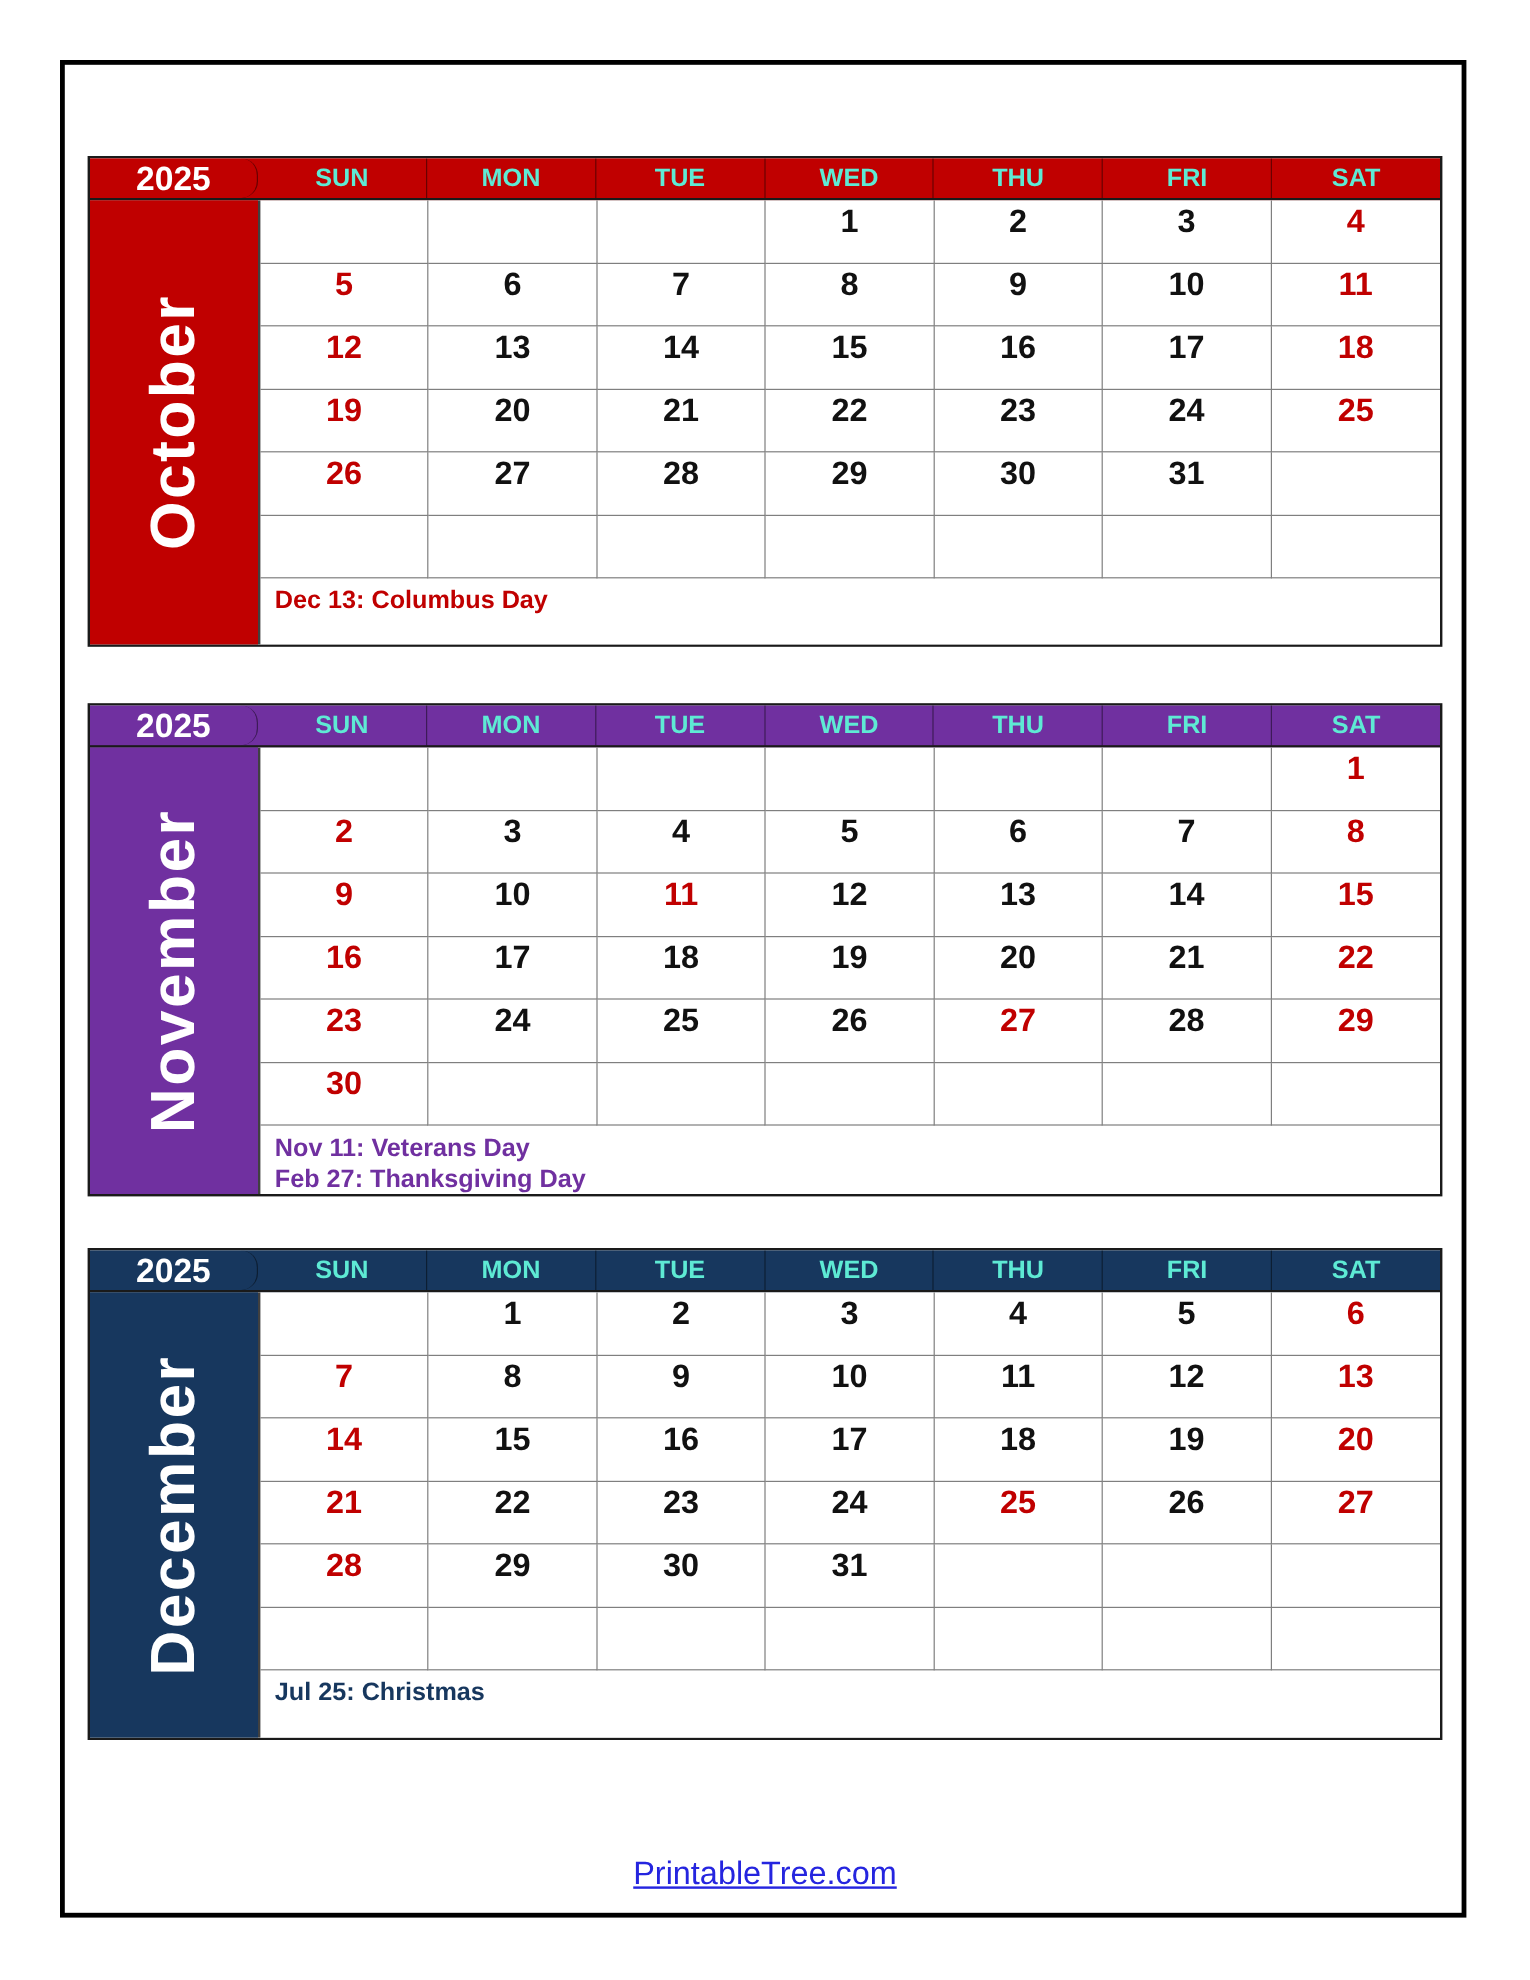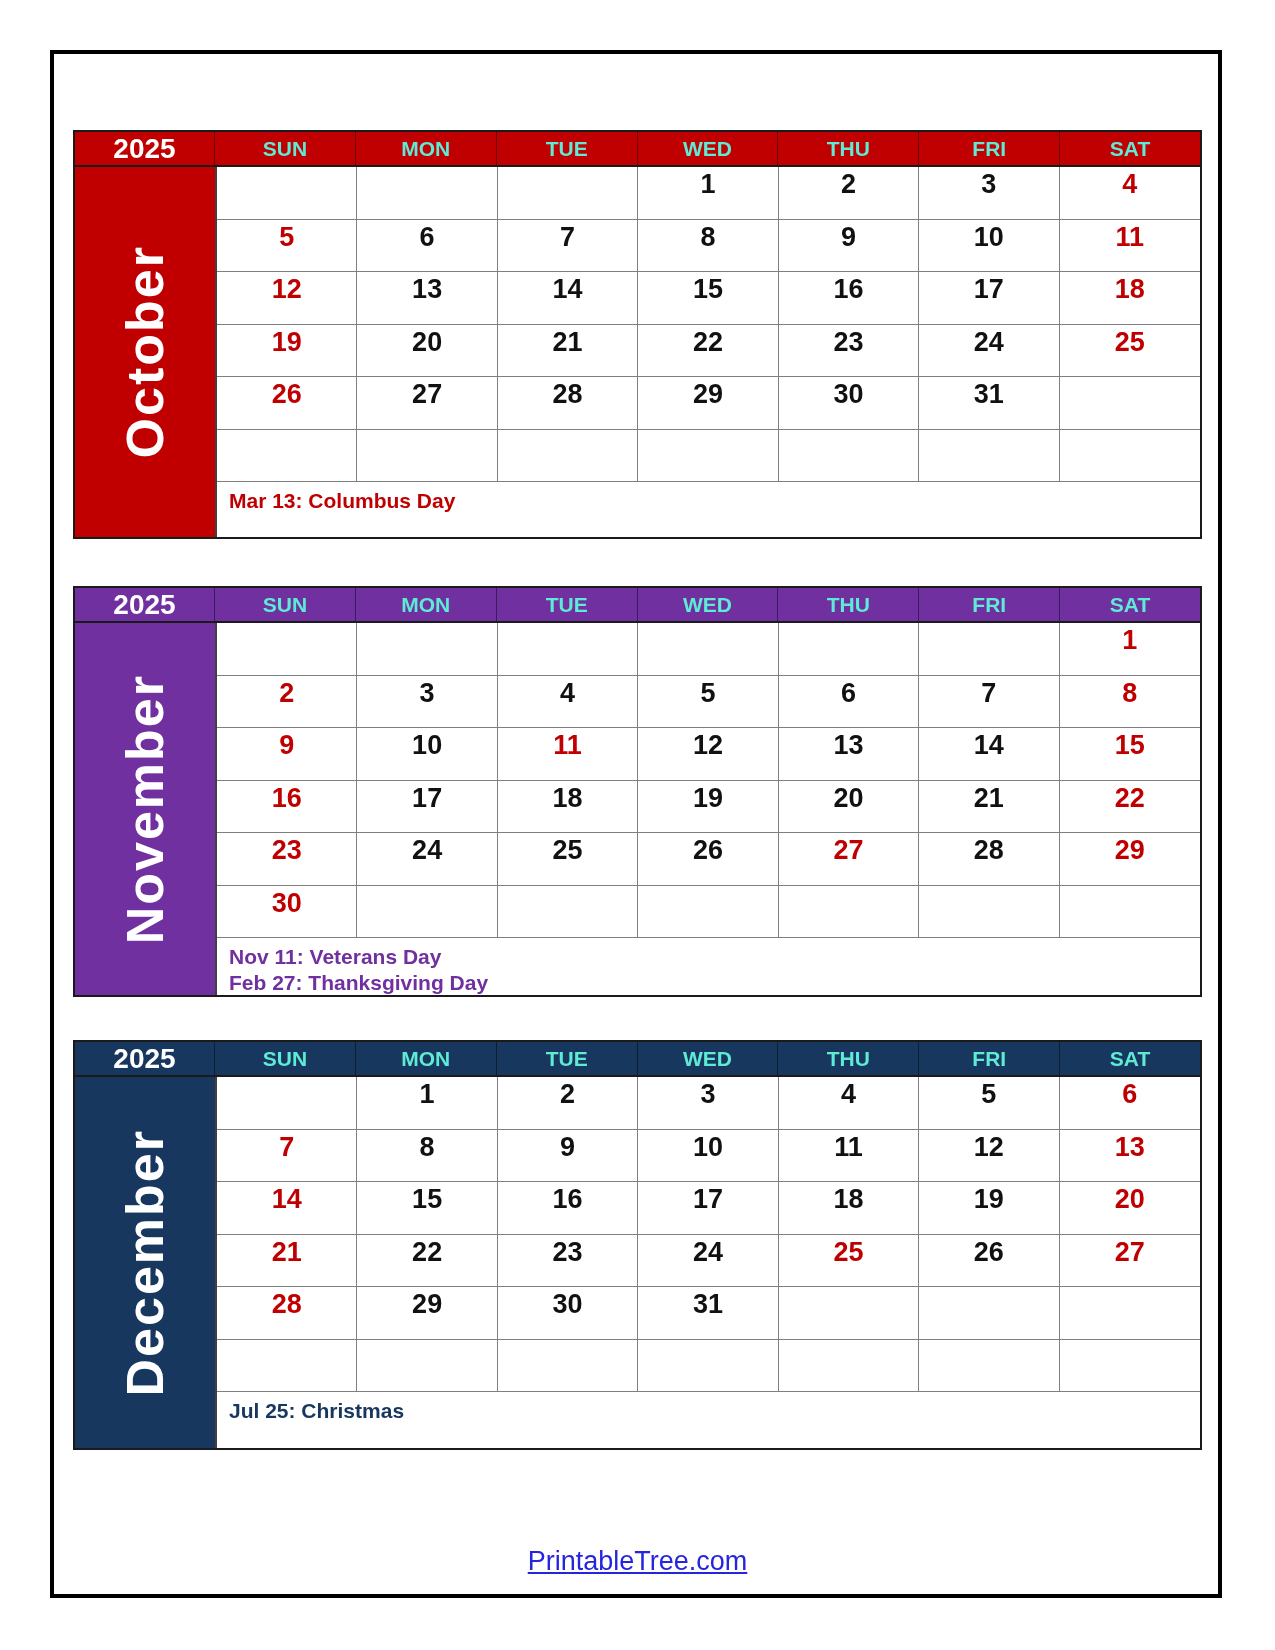--- a/index.html
+++ b/index.html
@@ -43,20 +43,21 @@
   .year-cell {
     width: 140px;
     flex: 0 0 140px;
     color: #ffffff;
     font-weight: bold;
     font-size: 28px;
     line-height: 33px;
     text-align: center;
     border-right: 1px solid rgba(0,0,0,0.45);
     box-sizing: border-box;
+    border-radius: 14px;
   }
   .dow-cell {
     flex: 1 1 0;
     color: #5eead4;
     font-weight: bold;
     font-size: 21px;
     line-height: 33px;
     text-align: center;
     border-right: 1px solid rgba(0,0,0,0.45);
     box-sizing: border-box;
@@ -196,21 +197,21 @@
             <div class="date-cell"></div>
             <div class="date-cell"></div>
             <div class="date-cell"></div>
             <div class="date-cell"></div>
             <div class="date-cell"></div>
             <div class="date-cell"></div>
             <div class="date-cell"></div>
             <div class="date-cell"></div>
           </div>
         <div class="holiday-box">
-            <div class="holiday-line">Mar 13: Columbus Day</div>
+            <div class="holiday-line">Dec 13: Columbus Day</div>
           </div>
       </div>
     </div>
   </section>
 
   <section class="month-table month-november" style="--theme: #7030A0;">
     <div class="month-header">
       <div class="year-cell">2025</div>
     <div class="dow-cell">SUN</div>
         <div class="dow-cell">MON</div>

